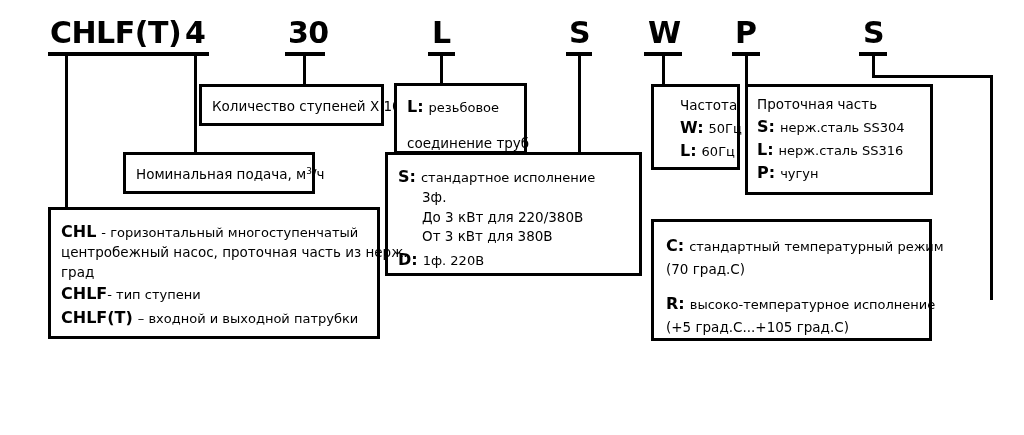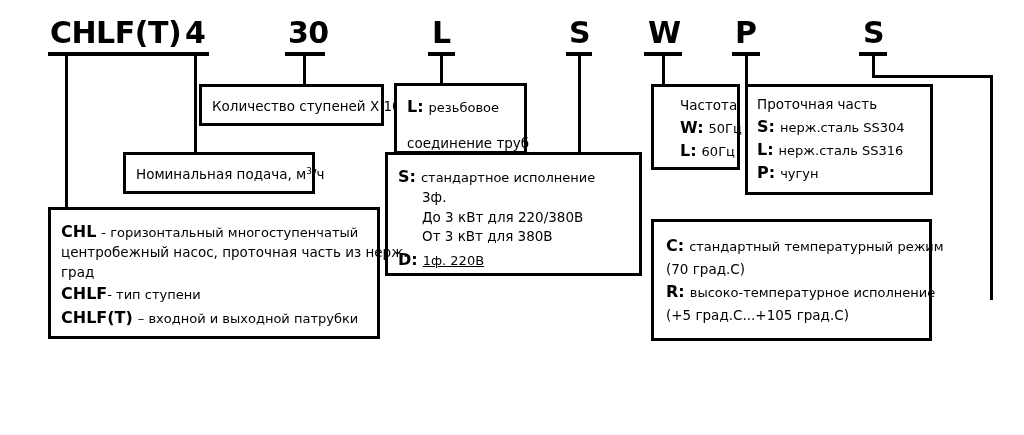--- a/index.html
+++ b/index.html
@@ -162,21 +162,21 @@
       <div class="txt" style="margin-top:16px;">соединение труб</div>
     </div>
   </div>
 
   <div class="box" style="left:385px; top:152px; width:257px; height:124px;">
     <div class="box-inner" style="top:10px;">
       <div class="txt"><span class="bld">S:</span><span class="sub" style="padding-left:5px;">стандартное исполнение</span></div>
       <div class="txt indent">3ф.</div>
       <div class="txt indent">До 3 кВт для 220/380В</div>
       <div class="txt indent">От 3 кВт для 380В</div>
-      <div class="txt" style="margin-top:1px;"><span class="bld">D:</span><span class="sub" style="padding-left:5px;text-decoration:underline;">1ф. 220В</span></div>
+      <div class="txt" style="margin-top:1px;"><span class="bld">D:</span><span class="sub" style="padding-left:5px;">1ф. 220В</span></div>
     </div>
   </div>
 
   <div class="box" style="left:48px; top:207px; width:332px; height:132px;">
     <div class="box-inner" style="top:10px;">
       <div class="txt"><span class="bld">CHL</span><span class="sub" style="padding-left:5px;">- горизонтальный многоступенчатый</span></div>
       <div class="txt">центробежный насос, проточная часть из нерж.</div>
       <div class="txt">град</div>
       <div class="txt"><span class="bld">CHLF</span><span class="sub">- тип ступени</span></div>
       <div class="txt"><span class="bld">CHLF(T)</span><span class="sub" style="padding-left:5px;">– входной и выходной патрубки</span></div>
@@ -198,18 +198,18 @@
       <div class="txt"><span class="bld">S:</span><span class="sub" style="padding-left:5px;">нерж.сталь SS304</span></div>
       <div class="txt"><span class="bld">L:</span><span class="sub" style="padding-left:5px;">нерж.сталь SS316</span></div>
       <div class="txt"><span class="bld">P:</span><span class="sub" style="padding-left:5px;">чугун</span></div>
     </div>
   </div>
 
   <div class="box" style="left:651px; top:219px; width:281px; height:122px;">
     <div class="box-inner" style="top:12px; left:12px;">
       <div class="txt"><span class="bld">C:</span><span class="sub" style="padding-left:5px;">стандартный температурный режим</span></div>
       <div class="txt" style="margin-top:3px;">(70 град.С)</div>
-      <div class="txt" style="margin-top:0;"><span class="bld">R:</span><span class="sub" style="padding-left:5px;">высоко-температурное исполнение</span></div>
+      <div class="txt" style="margin-top:12px;"><span class="bld">R:</span><span class="sub" style="padding-left:5px;">высоко-температурное исполнение</span></div>
       <div class="txt" style="margin-top:3px;">(+5 град.С...+105 град.С)</div>
     </div>
   </div>
 
 </div>
 
 </body></html>

